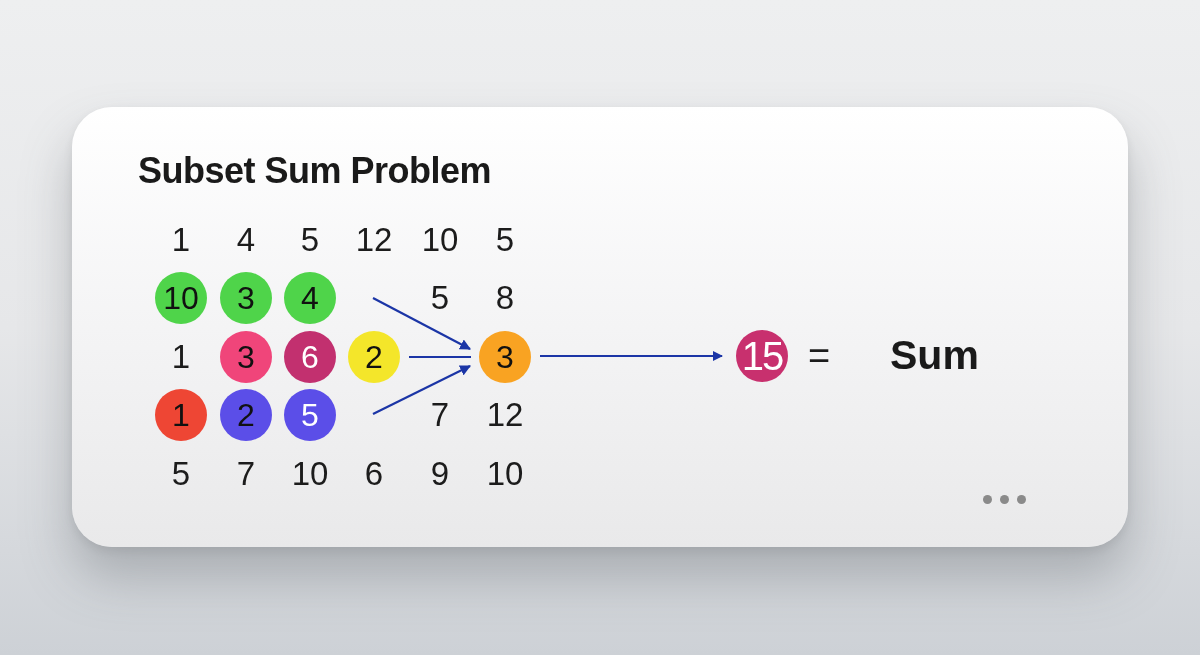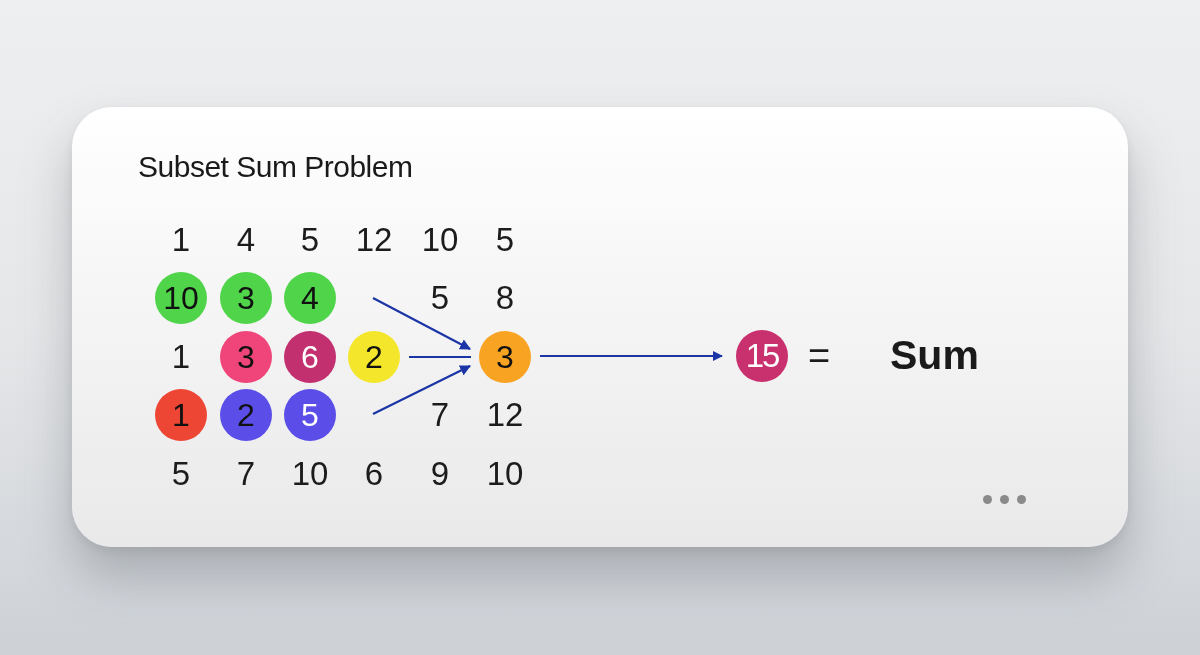--- a/index.html
+++ b/index.html
@@ -9,21 +9,21 @@
     font-family: "Liberation Sans", "DejaVu Sans", sans-serif;
   }
   .card {
     position:absolute; left:72px; top:107px; width:1056px; height:440px;
     border-radius:40px;
     background: linear-gradient(180deg, #ffffff 0%, #f4f4f5 50%, #e9e9ea 100%);
     box-shadow: 0 30px 50px rgba(90,95,100,0.35), 0 4px 10px rgba(0,0,0,0.08);
   }
   .title {
     position:absolute; left:138px; top:150px;
-    font-size:30px; font-weight:normal; color:#1a1a1a; letter-spacing:-0.5px;
+    font-size:36px; font-weight:bold; color:#1a1a1a; letter-spacing:-0.5px;
   }
   .num {
     position:absolute; font-size:33px; color:#1c1c1c;
     transform:translate(-50%,-50%); white-space:nowrap;
   }
   .ball {
     position:absolute; width:52px; height:52px; border-radius:50%;
     transform:translate(-50%,-50%);
     display:flex; align-items:center; justify-content:center;
     font-size:32px; color:#111;
@@ -79,21 +79,21 @@
     <marker id="ah" viewBox="0 0 10 10" refX="9" refY="5" markerWidth="5" markerHeight="5" orient="auto">
       <path d="M0,0 L10,5 L0,10 z" fill="#1b35a6"></path>
     </marker>
   </defs>
   <line x1="373" y1="298" x2="470" y2="349" stroke="#1b35a6" stroke-width="2.2" marker-end="url(#ah)"></line>
   <line x1="409" y1="357" x2="471" y2="357" stroke="#1b35a6" stroke-width="2.2"></line>
   <line x1="373" y1="414" x2="470" y2="366" stroke="#1b35a6" stroke-width="2.2" marker-end="url(#ah)"></line>
   <line x1="540" y1="356" x2="722" y2="356" stroke="#1b35a6" stroke-width="2" marker-end="url(#ah)"></line>
 </svg>
 
-<div class="ball white" style="left:762px;top:356px;background:#c8306e;font-size:33px;letter-spacing:-2px">15</div>
+<div class="ball white" style="left:762px;top:356px;background:#c8306e;font-size:40px;letter-spacing:-2px">15</div>
 <div class="eq">=</div>
 <div class="sum">Sum</div>
 
 <div class="dots">
   <span></span>
   <span></span>
   <span></span>
 </div>
 
 </body></html>

